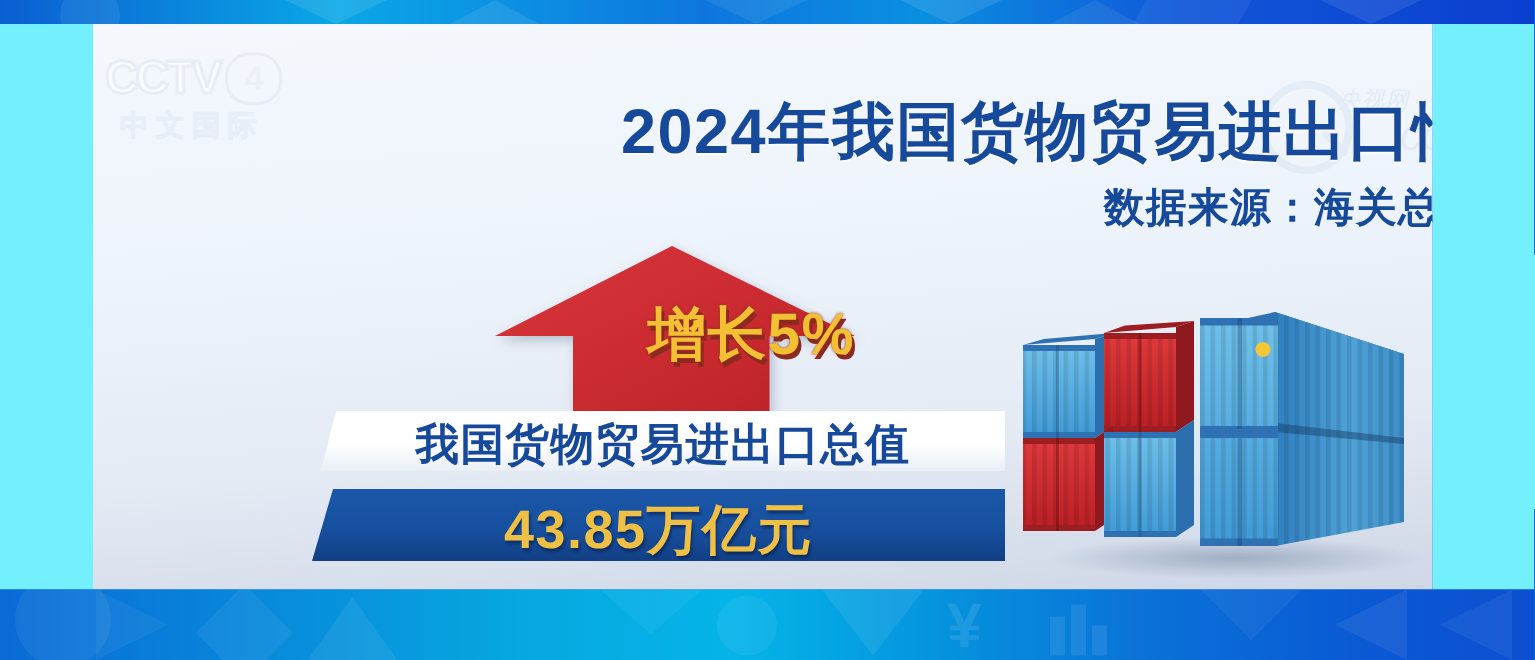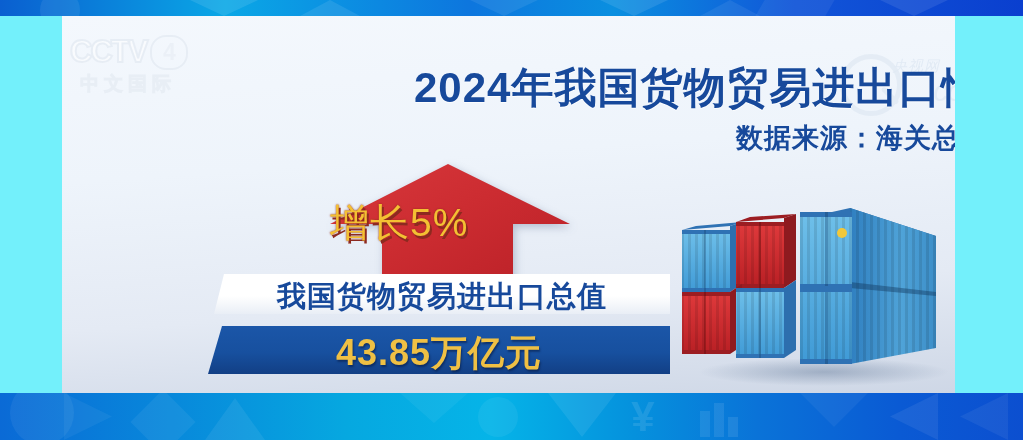--- a/index.html
+++ b/index.html
@@ -55,22 +55,22 @@
   
   #title{position:absolute;left:352px;top:44px;font-size:42px;font-weight:bold;
     color:#17499b;letter-spacing:1px;white-space:nowrap;
     text-shadow:0 1px 0 rgba(255,255,255,.8);}
   #subtitle{position:absolute;left:674px;top:104px;font-size:27px;font-weight:bold;
     color:#17499b;white-space:nowrap;letter-spacing:1px;}
 
   
   #arrow{position:absolute;left:268px;top:146px;width:240px;height:132px;}
   #arrow svg{display:block;filter:drop-shadow(2px 3px 4px rgba(40,60,100,.28));}
-  #growth{position:absolute;left:0;top:34px;width:240px;text-align:left;
-    font-size:39px;font-weight:normal;color:#f4c033;white-space:nowrap;
+  #growth{position:absolute;left:0;top:34px;width:240px;text-align:right;
+    font-size:39px;font-weight:bold;color:#f4c033;white-space:nowrap;
     text-shadow:2px 3px 0 #8d2a20, 0 0 2px #8d2a20;letter-spacing:1px;}
   #yoy{position:absolute;left:0;top:80px;width:240px;text-align:center;
     font-size:25px;font-weight:bold;color:#ffffff;letter-spacing:2px;
     text-shadow:1px 2px 2px rgba(110,25,20,.7);}
 
   
   #barwhite{position:absolute;left:152px;top:258px;width:456px;height:40px;
     background:linear-gradient(180deg,#ffffff 0%,#ffffff 55%,#e9eef6 100%);
     clip-path:polygon(10px 0,456px 0,456px 40px,0 40px);
     box-shadow:0 2px 3px rgba(40,70,120,.22);}

